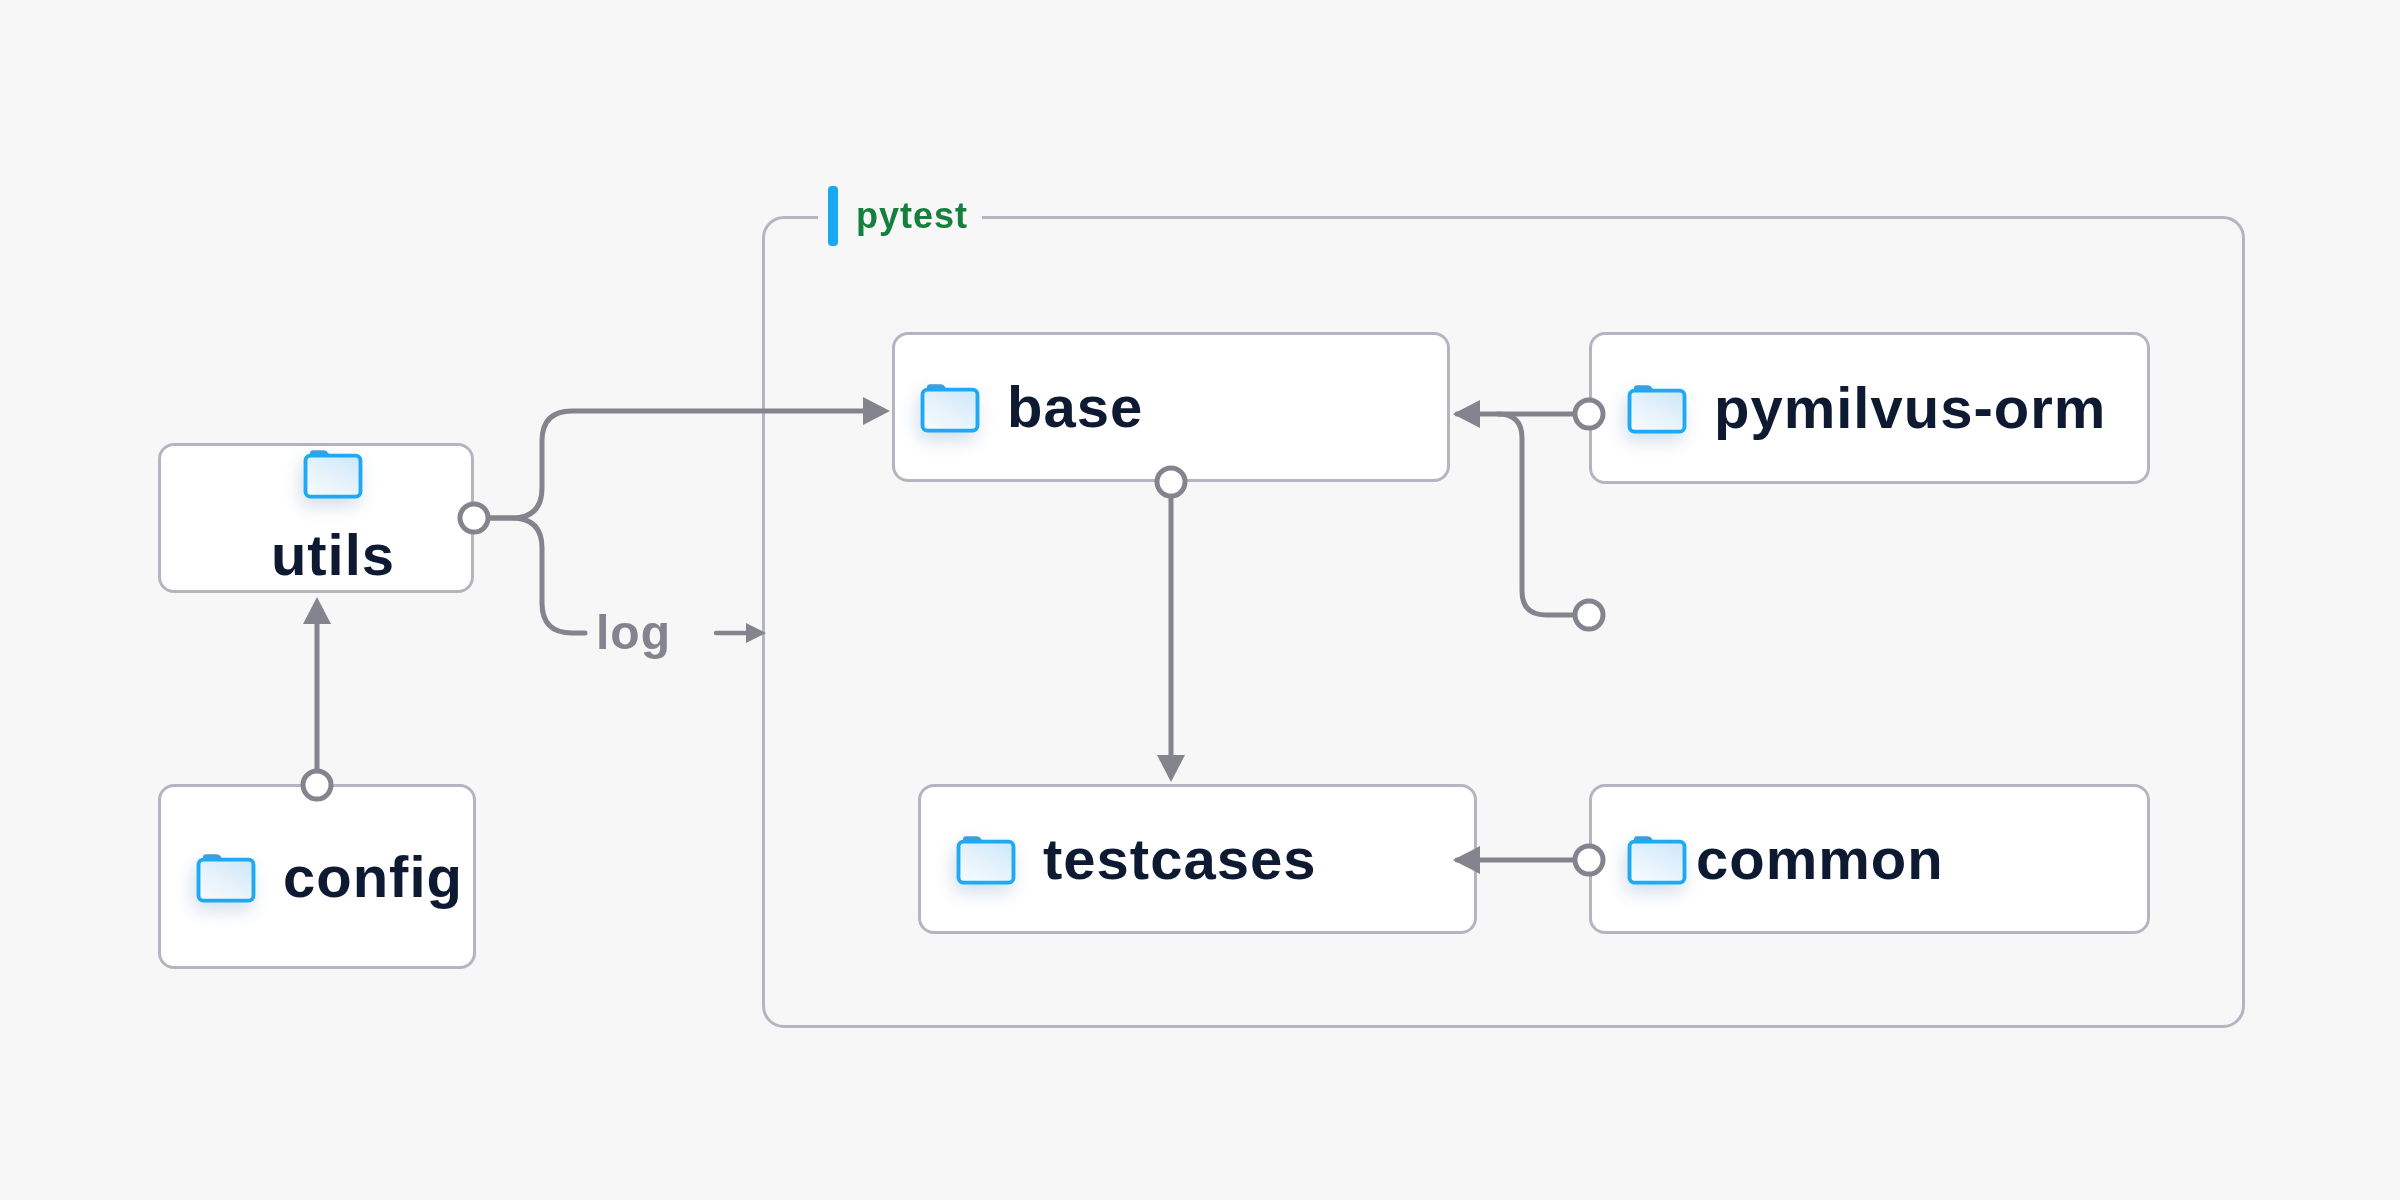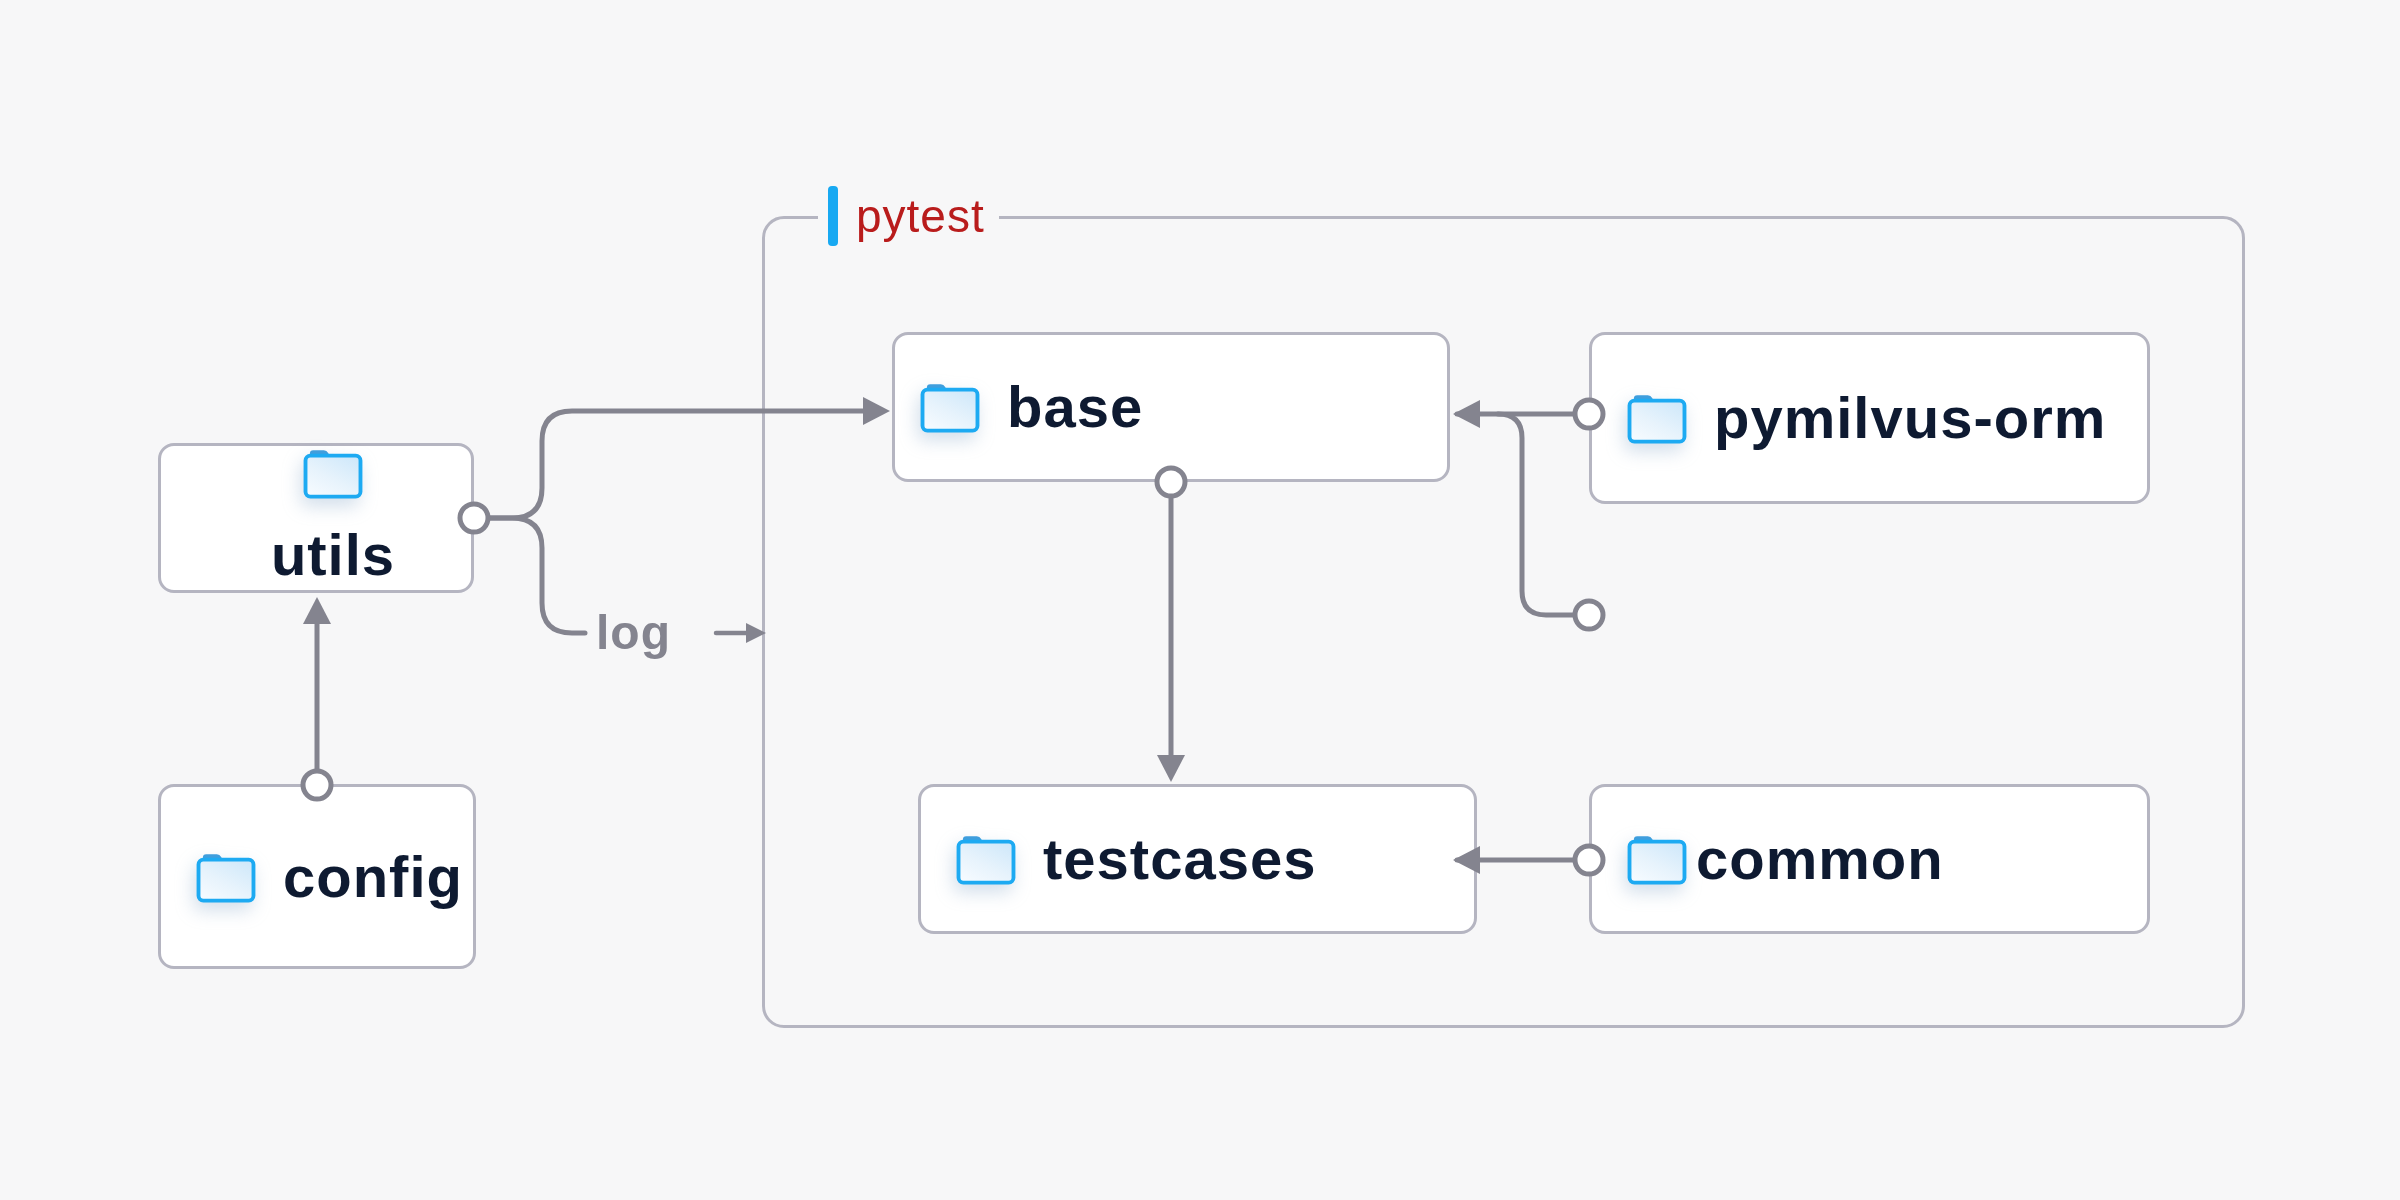--- a/index.html
+++ b/index.html
@@ -18,21 +18,21 @@
     position:absolute;z-index:3;
     display:inline-flex;align-items:center;gap:18px;
     height:64px;padding:0 14px 0 10px;
     background:#f7f7f8;
   }
   .accent-bar{
     width:10px;height:60px;border-radius:4px;
     background:#18a9f2;flex:0 0 auto;
   }
   .group-title{
-    font-size:46px;font-weight:400;color:#b91c1c;letter-spacing:1px;
+    font-size:36px;font-weight:700;color:#15803d;letter-spacing:1px;
     white-space:nowrap;line-height:1;
   }
   
   .node{
     position:absolute;z-index:1;
     background:#ffffff;border:3px solid #b5b5c1;border-radius:16px;
     box-sizing:border-box;
     display:flex;align-items:center;gap:26px;padding-left:34px;
   }
   .folder{
@@ -98,21 +98,21 @@
     <span class="node-label">config</span>
   </div>
 
   <div class="node" style="left:892px;top:332px;width:558px;height:150px;padding-left:24px;">
     <svg class="folder">
         <use href="#folderIcon"></use>
       </svg>
     <span class="node-label">base</span>
   </div>
 
-  <div class="node" style="left:1589px;top:332px;width:561px;height:172px;">
+  <div class="node" style="left:1589px;top:332px;width:561px;height:152px;">
     <svg class="folder">
         <use href="#folderIcon"></use>
       </svg>
     <span class="node-label">pymilvus-orm</span>
   </div>
 
 
   <div class="node" style="left:892px;top:784px;width:559px;height:150px;margin-left:26px;">
     <svg class="folder">
         <use href="#folderIcon"></use>

